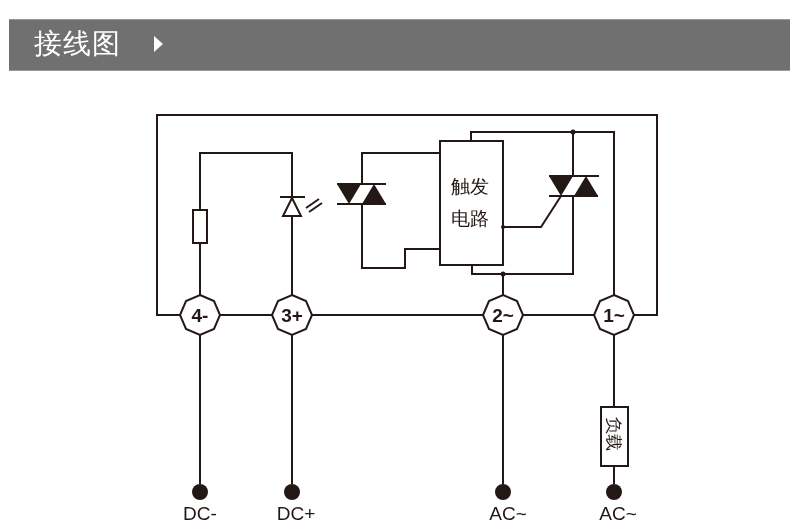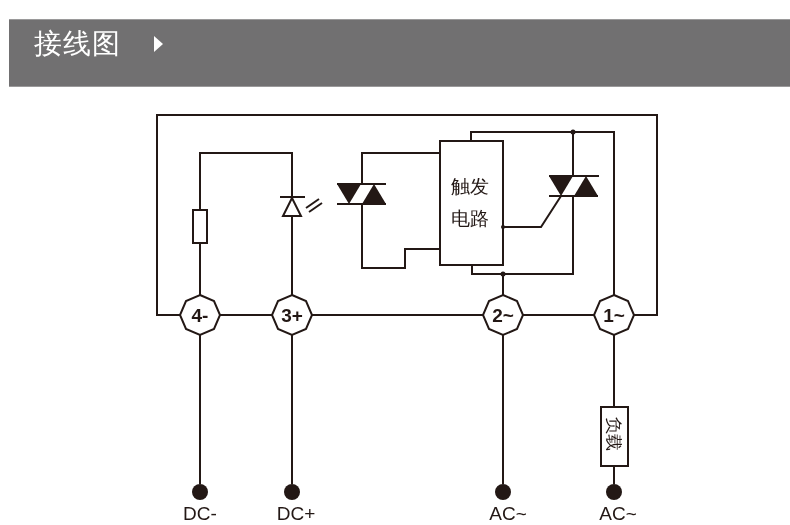--- a/index.html
+++ b/index.html
@@ -1,17 +1,17 @@
 <!DOCTYPE html>
 <html><head>
 <meta charset="utf-8">
 <style>
   html, body { margin: 0; padding: 0; background: #ffffff; }
   body { width: 790px; height: 525px; position: relative; overflow: hidden; font-family: "DejaVu Sans", sans-serif; }
-  .header-bar { position: absolute; left: 9px; top: 19px; width: 781px; height: 68px; background: #717071; border-top: 1px solid #9a999a; border-bottom: 1px solid #9a999a; box-sizing: border-box; padding-left: 16px; }
+  .header-bar { position: absolute; left: 9px; top: 19px; width: 781px; height: 52px; background: #717071; border-top: 1px solid #9a999a; border-bottom: 1px solid #9a999a; box-sizing: border-box; padding-left: 16px; }
   .header-title { position: absolute; left: 25px; top: 6px; color: #ffffff; font-size: 28px; line-height: 36px; letter-spacing: 1px; }
   .header-arrow { position: absolute; left: 145px; top: 16px; width: 0; height: 0; border-top: 8px solid transparent; border-bottom: 8px solid transparent; border-left: 9px solid #ffffff; }
   svg.diagram { position: absolute; left: 0; top: 0; }
   .wire { stroke: #231815; stroke-width: 2; fill: none; }
   .sym-fill { fill: #231815; stroke: none; }
   .term-label { font-family: "Liberation Sans", sans-serif; font-weight: bold; font-size: 19px; fill: #231815; }
   .box-label { font-family: "DejaVu Sans", sans-serif; font-size: 19px; fill: #231815; }
   .pin-label { font-family: "Liberation Sans", sans-serif; font-size: 19px; fill: #231815; }
 </style>
 </head>

